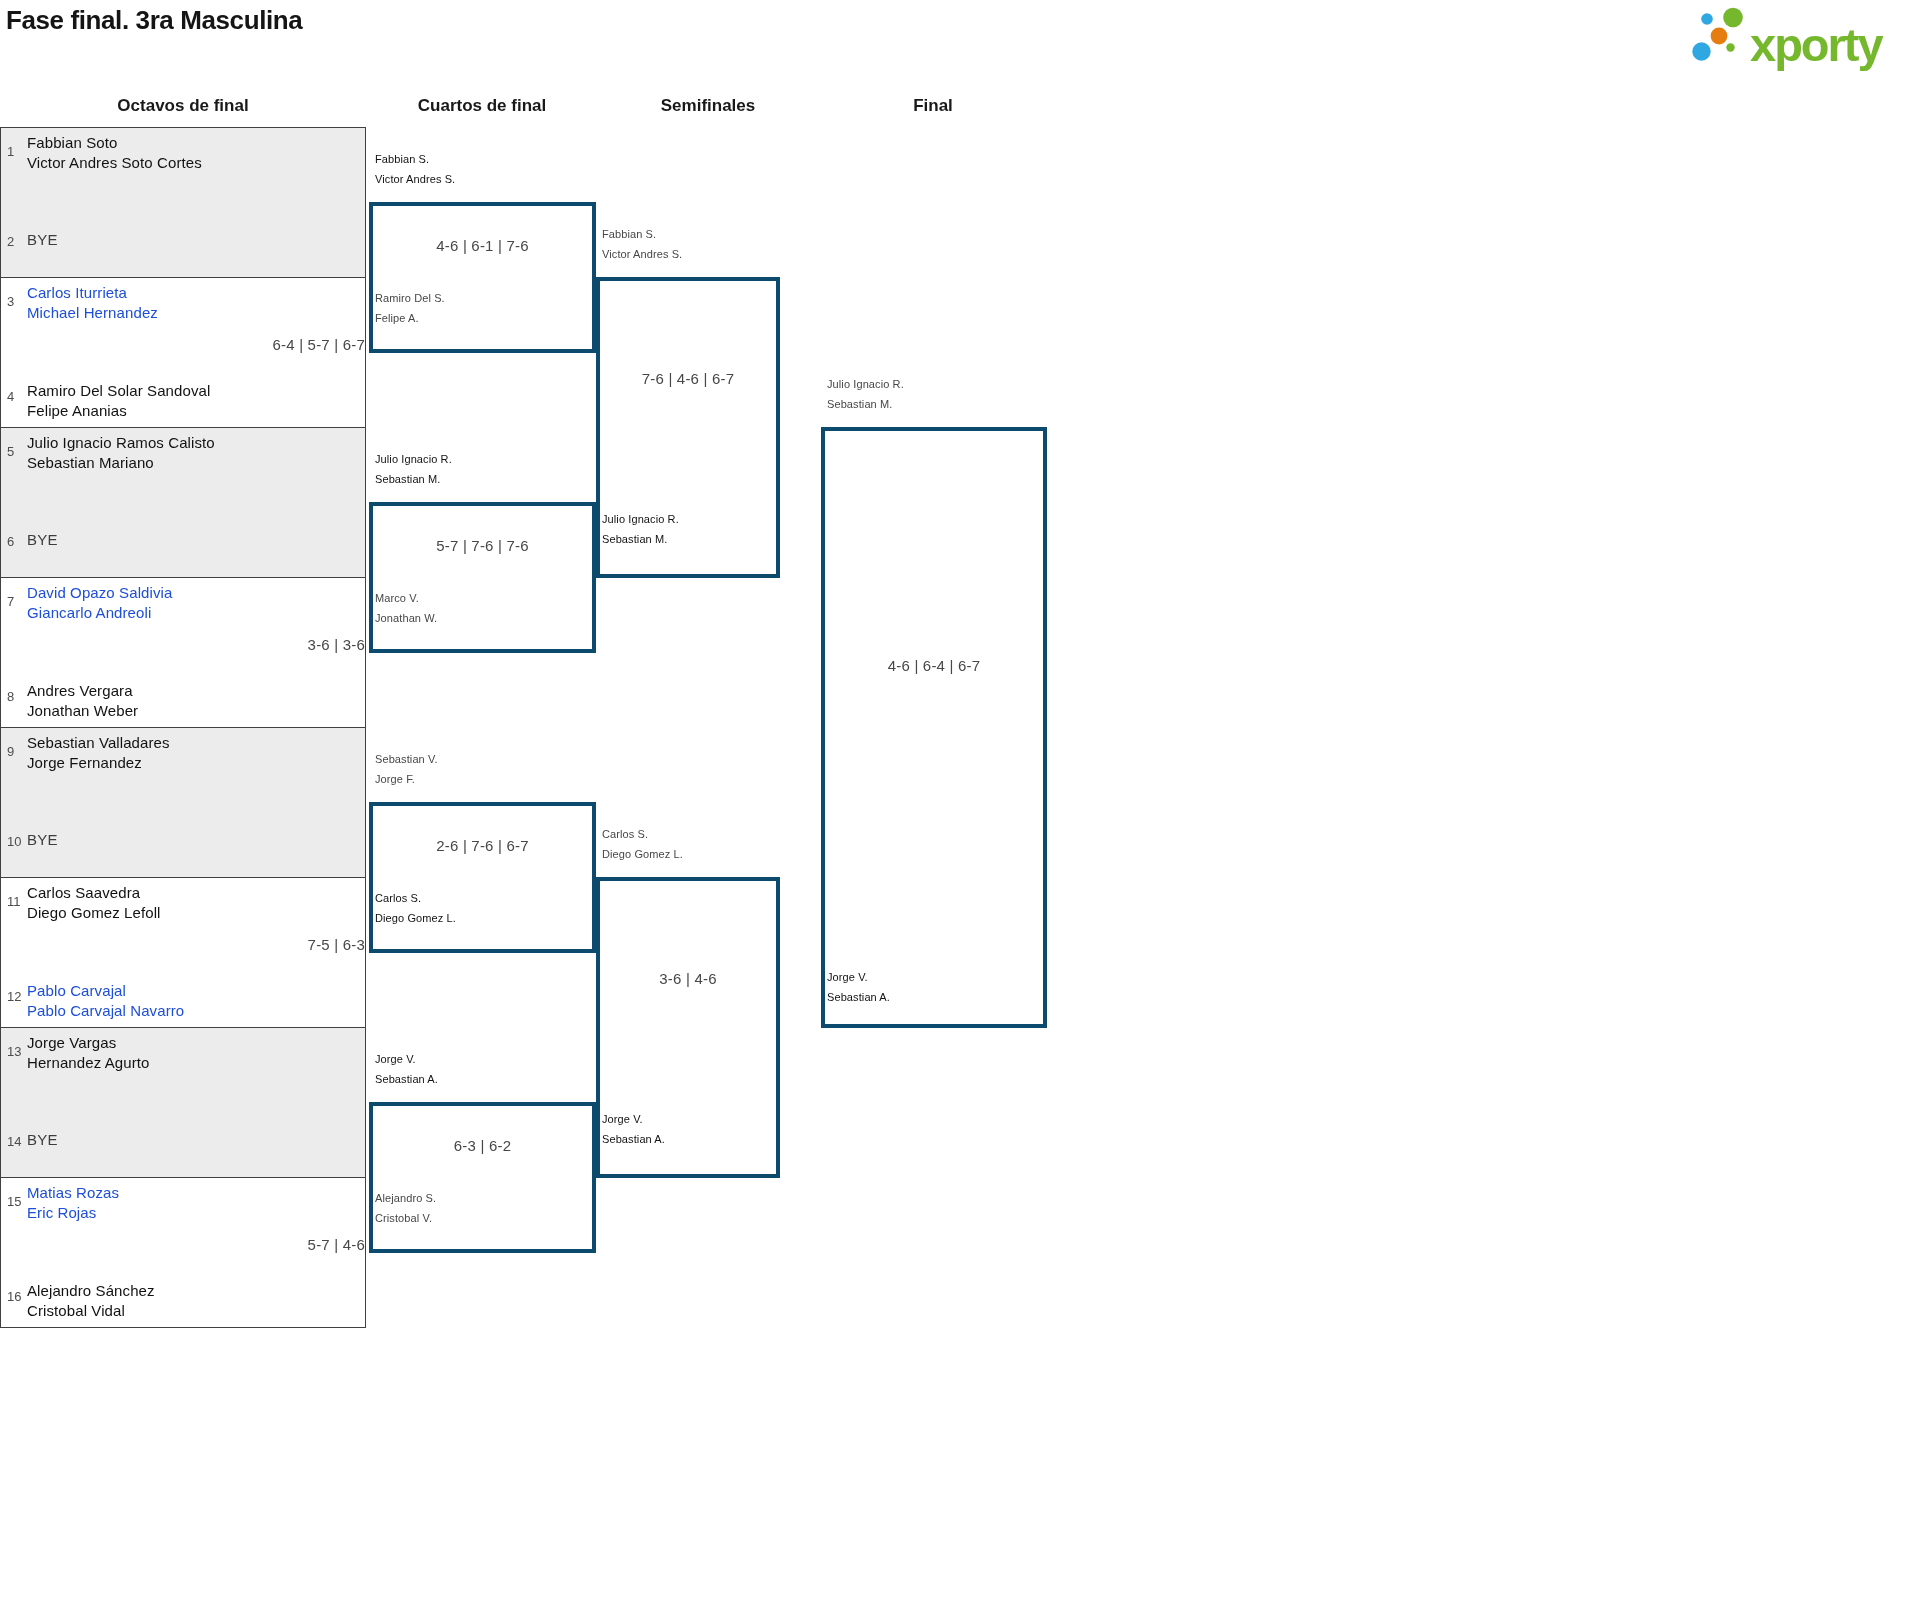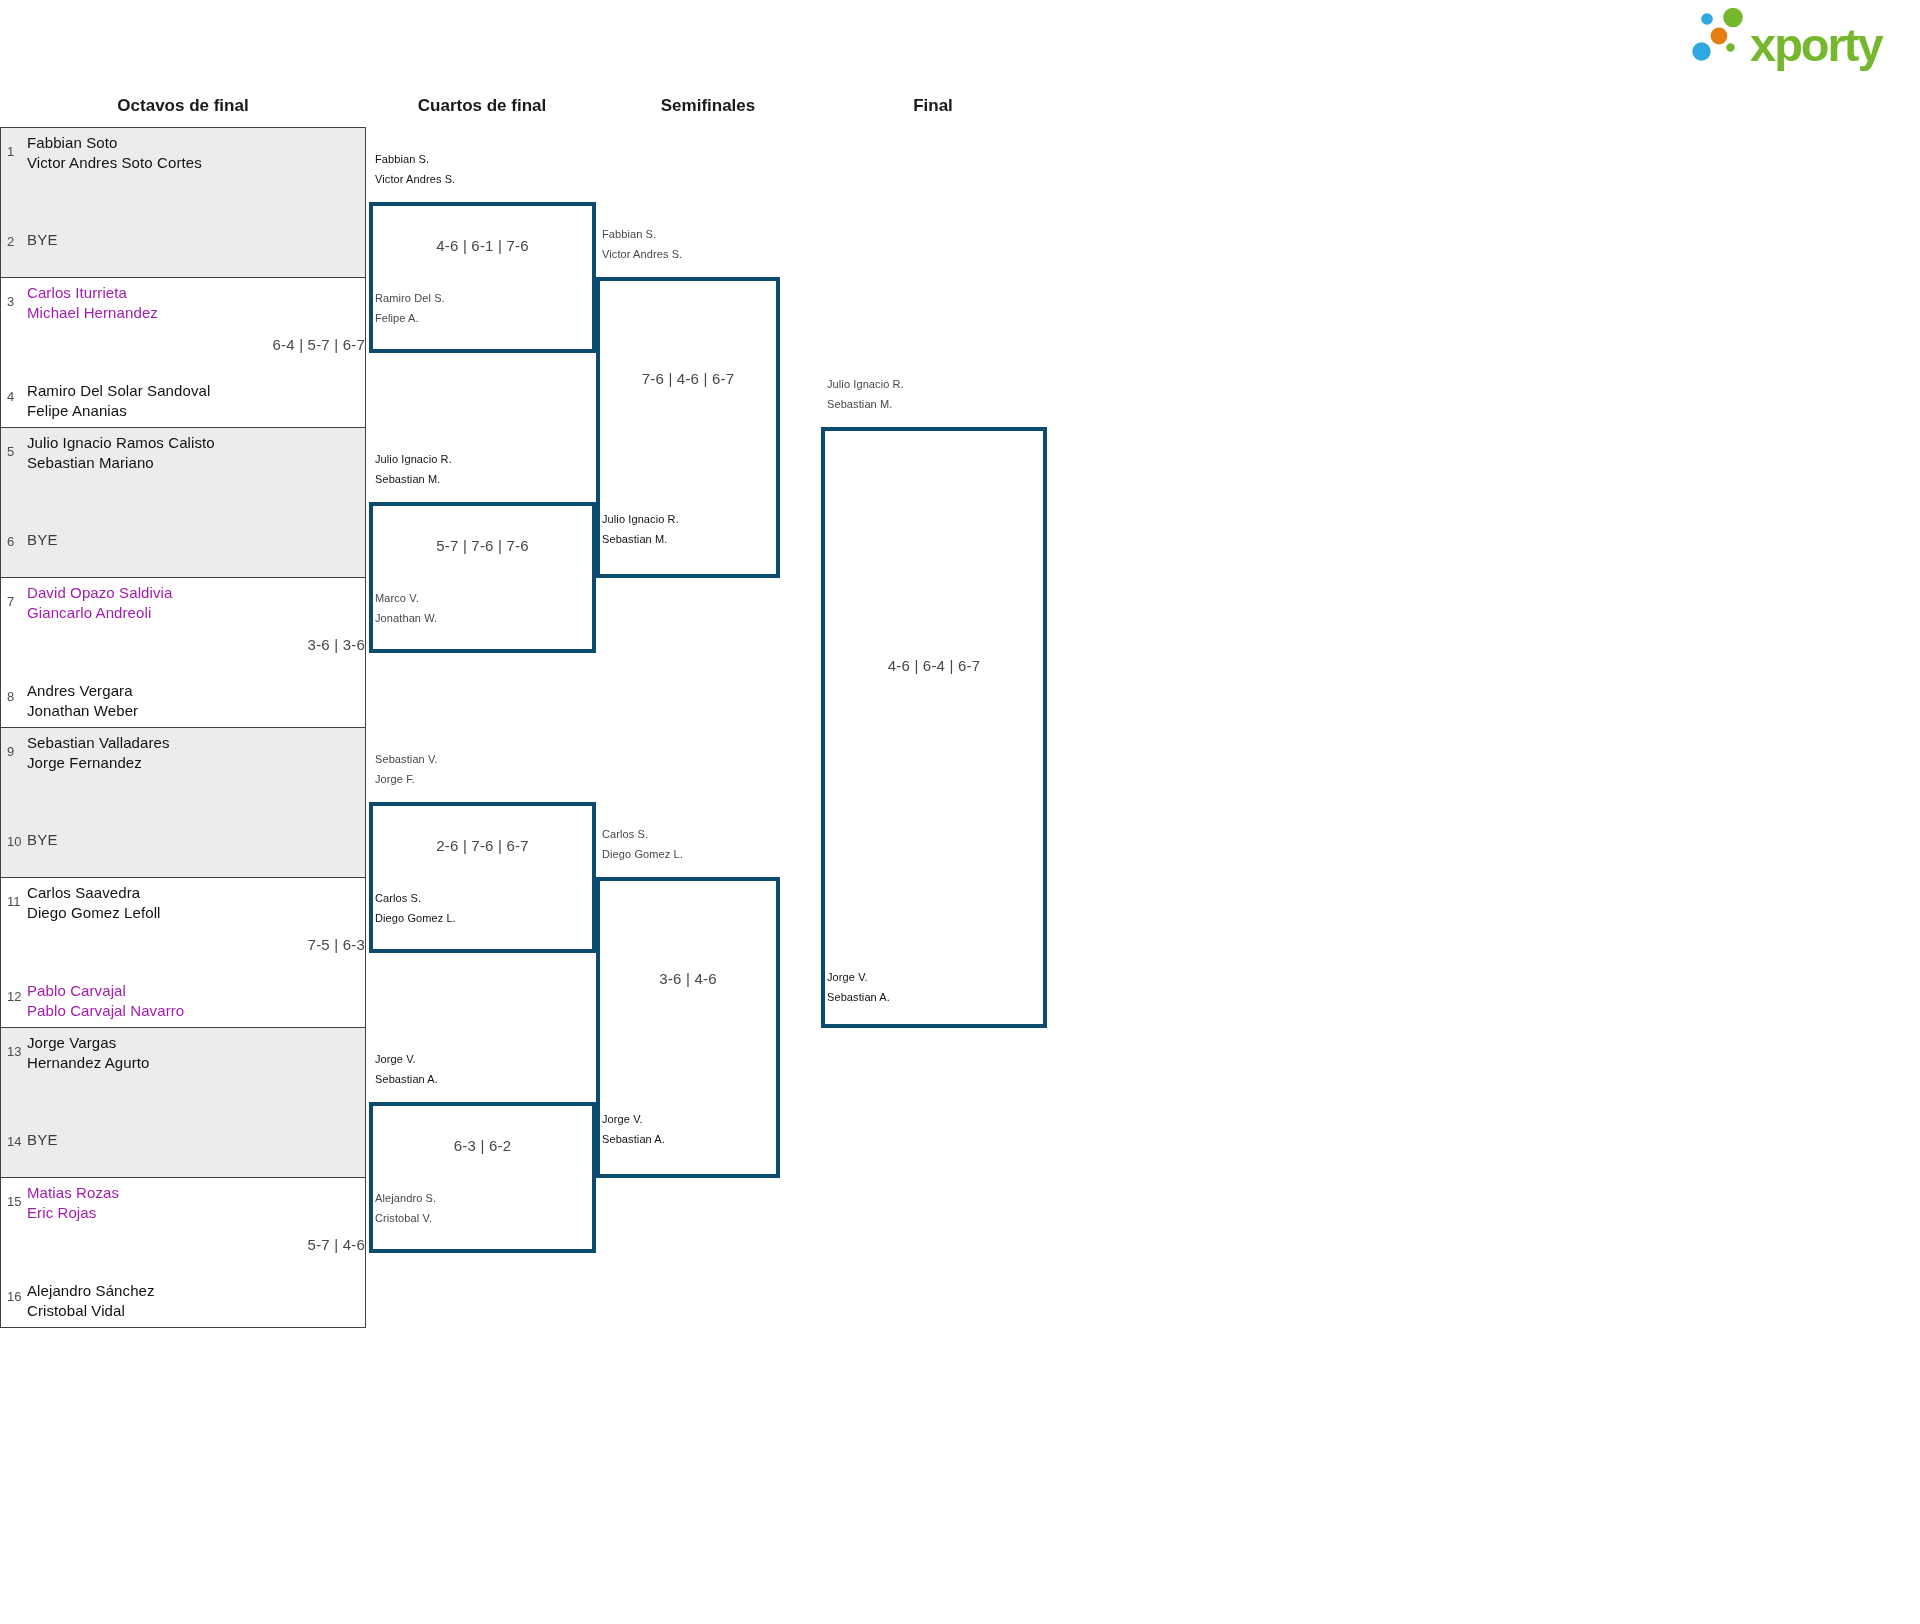--- a/index.html
+++ b/index.html
@@ -20,21 +20,21 @@
   
   .obox{position:absolute;left:0;width:366px;height:151px;border:1px solid #404040;
     background:#fff;box-sizing:border-box}
   .obox.bye{background:#ececec}
   
   .mbox{position:absolute;border:4px solid #0c4a6e;box-sizing:border-box}
   .qf{left:369px;width:227px;height:151px}
   .sf{left:596px;width:184px;height:301px}
   .fin{left:821px;width:226px;height:601px}
   
-  .nm{position:absolute;left:26px;font-size:15px;line-height:19.5px;color:#a21caf;
+  .nm{position:absolute;left:26px;font-size:15px;line-height:19.5px;color:#1d4ed8;
     letter-spacing:.1px;white-space:nowrap}
   .nm span{display:block}
   .p1{top:5px}.p2{top:103px}
   .lbl{position:absolute;font-size:11px;line-height:20px;color:#474747;
     letter-spacing:.1px;white-space:nowrap}
   .lbl span{display:block}
   .w{font-weight:700;color:#121212}
   .w span{font-weight:400}
   
   .seed{position:absolute;left:6px;font-size:13px;color:#4d4d4d}
@@ -46,20 +46,21 @@
   .msc{position:absolute;left:0;right:0;text-align:center;font-size:15px;
     color:#474747;letter-spacing:.2px}
   .qf .msc{top:31px}
   .sf .msc{top:89px}
   .fin .msc{top:226px}
 </style>
 </head>
 <body>
 
 <div class="titleblock">
+  <div>Fase final. 3ra Masculina</div>
 </div>
 
 <svg class="logo" viewBox="0 0 232 72">
   <circle cx="19" cy="15" r="5.8" fill="#2fa8e1"></circle>
   <circle cx="45" cy="13.5" r="9.8" fill="#76b82d"></circle>
   <circle cx="31" cy="32" r="8.4" fill="#e57d11"></circle>
   <circle cx="42.5" cy="43.5" r="4.2" fill="#76b82d"></circle>
   <circle cx="13.5" cy="47.5" r="9.2" fill="#2fa8e1"></circle>
   <text x="62" y="57" font-size="47" font-weight="800" letter-spacing="-2" style="font-family:'Liberation Sans',sans-serif" fill="#76b82d">xporty</text>
 </svg>

